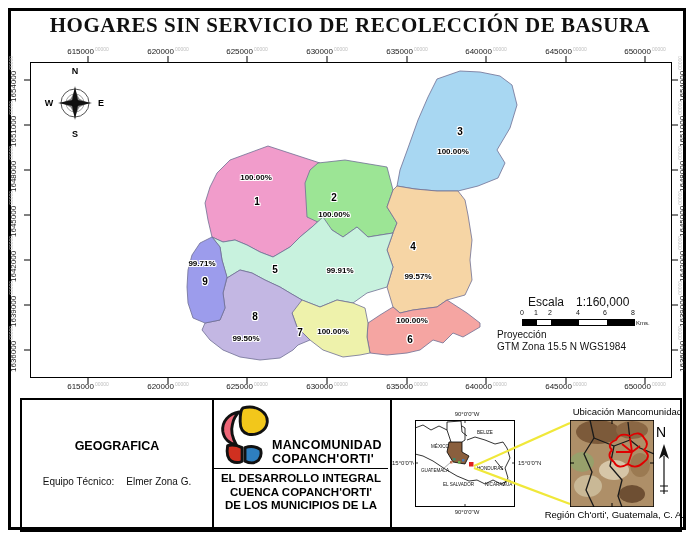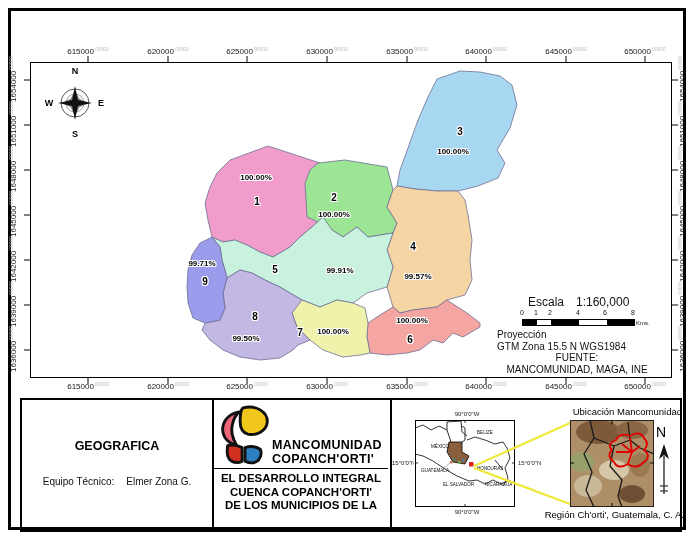--- a/index.html
+++ b/index.html
@@ -40,20 +40,21 @@
   .coord{position:absolute;font-size:6px;color:#222;}
   .north-n{position:absolute;left:630px;top:24px;width:18px;text-align:center;font-size:14px;color:#000;}
   .inset{position:absolute;border:1.5px solid #000;box-sizing:border-box;background:#fff;}
 </style>
 </head>
 <body>
 
 <div id="page">
   <div id="outer-frame"></div>
 
+  <div class="page-title">HOGARES SIN SERVICIO DE RECOLECCIÓN DE BASURA</div>
 
   <div class="xt ticklbl" style="left:58px;top:46px">615000<span class="ticksup">00000</span></div>
   <div class="xt ticklbl" style="left:138px;top:46px">620000<span class="ticksup">00000</span></div>
   <div class="xt ticklbl" style="left:217px;top:46px">625000<span class="ticksup">00000</span></div>
   <div class="xt ticklbl" style="left:297px;top:46px">630000<span class="ticksup">00000</span></div>
   <div class="xt ticklbl" style="left:377px;top:46px">635000<span class="ticksup">00000</span></div>
   <div class="xt ticklbl" style="left:456px;top:46px">640000<span class="ticksup">00000</span></div>
   <div class="xt ticklbl" style="left:536px;top:46px">645000<span class="ticksup">00000</span></div>
   <div class="xt ticklbl" style="left:615px;top:46px">650000<span class="ticksup">00000</span></div>
 
@@ -150,24 +151,20 @@
   <span class="sbt" style="left:530px">1</span>
   <span class="sbt" style="left:544px">2</span>
   <span class="sbt" style="left:572px">4</span>
   <span class="sbt" style="left:599px">6</span>
   <span class="sbt" style="left:627px">8</span>
   <span class="sb-unit">Kms.</span>
   <div class="proj">
     <div>Proyección</div>
     <div>GTM Zona 15.5 N WGS1984</div>
   </div>
-  <div class="fuente">
-    <div>FUENTE:</div>
-    <div>MANCOMUNIDAD, MAGA, INE</div>
-  </div>
 
   <div id="footer">
     <div class="vdiv" style="left:190px"></div>
     <div class="vdiv" style="left:368px"></div>
 
     <div class="sig-title">
       <div>GEOGRAFICA</div>
     </div>
     <div class="sig-team">
       <span class="lbl">Equipo Técnico:</span><span>Elmer Zona G.</span>

